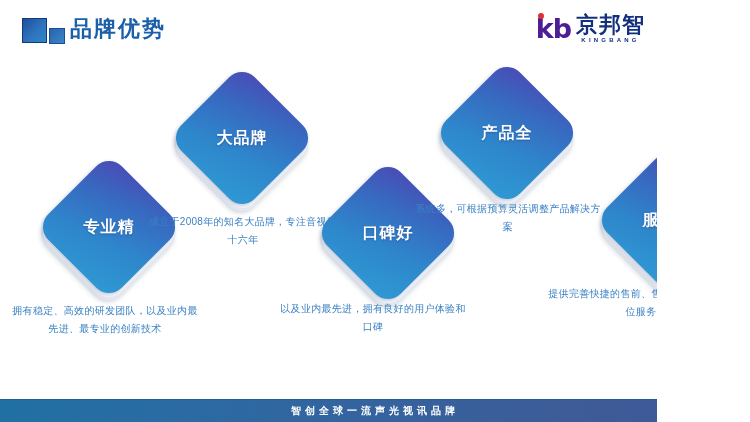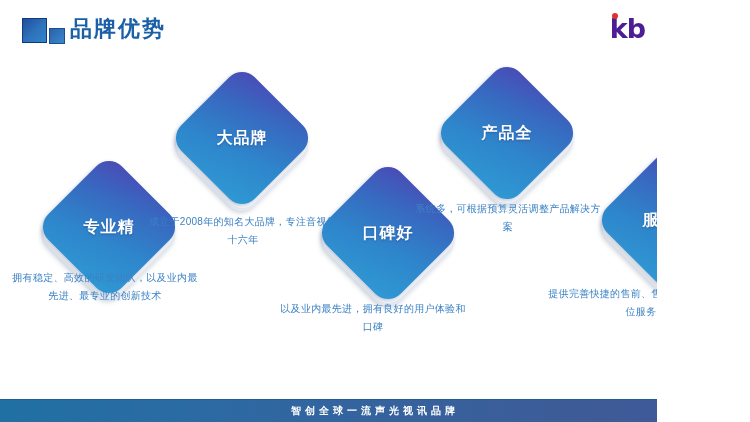--- a/index.html
+++ b/index.html
@@ -177,30 +177,34 @@
     <div class="sq-big"></div>
     <div class="sq-small"></div>
     <div id="page-title">品牌优势</div>
   </div>
 
   <div id="logo">
     <div id="logo-mark">
       <span id="logo-dot"></span>
       <span>kb</span>
     </div>
+    <div id="logo-cn-wrap">
+      <div id="logo-cn">京邦智</div>
+      <div id="logo-en">KINGBANG</div>
+    </div>
   </div>
 
   <div id="cards-layer">
       <div class="dia-wrap" style="left: 57px; top: 175px;">
         <div class="dia-shadow"></div>
         <div class="dia-shadow2"></div>
         <div class="dia"></div>
         <div class="dia-label">专业精</div>
       </div>
-      <div class="caption" style="left: 10px; top: 270px; width: 190px; font-family: Liberation Mono, monospace;">拥有稳定、高效的研发团队，以及业内最先进、最专业的创新技术</div>
+      <div class="caption" style="left: 10px; top: 302px; width: 190px;">拥有稳定、高效的研发团队，以及业内最先进、最专业的创新技术</div>
       <div class="dia-wrap" style="left: 190px; top: 86px;">
         <div class="dia-shadow"></div>
         <div class="dia-shadow2"></div>
         <div class="dia"></div>
         <div class="dia-label">大品牌</div>
       </div>
       <div class="caption" style="left: 148px; top: 213px; width: 190px;">成立于2008年的知名大品牌，专注音视频十六年</div>
       <div class="dia-wrap" style="left: 336px; top: 181px;">
         <div class="dia-shadow"></div>
         <div class="dia-shadow2"></div>

